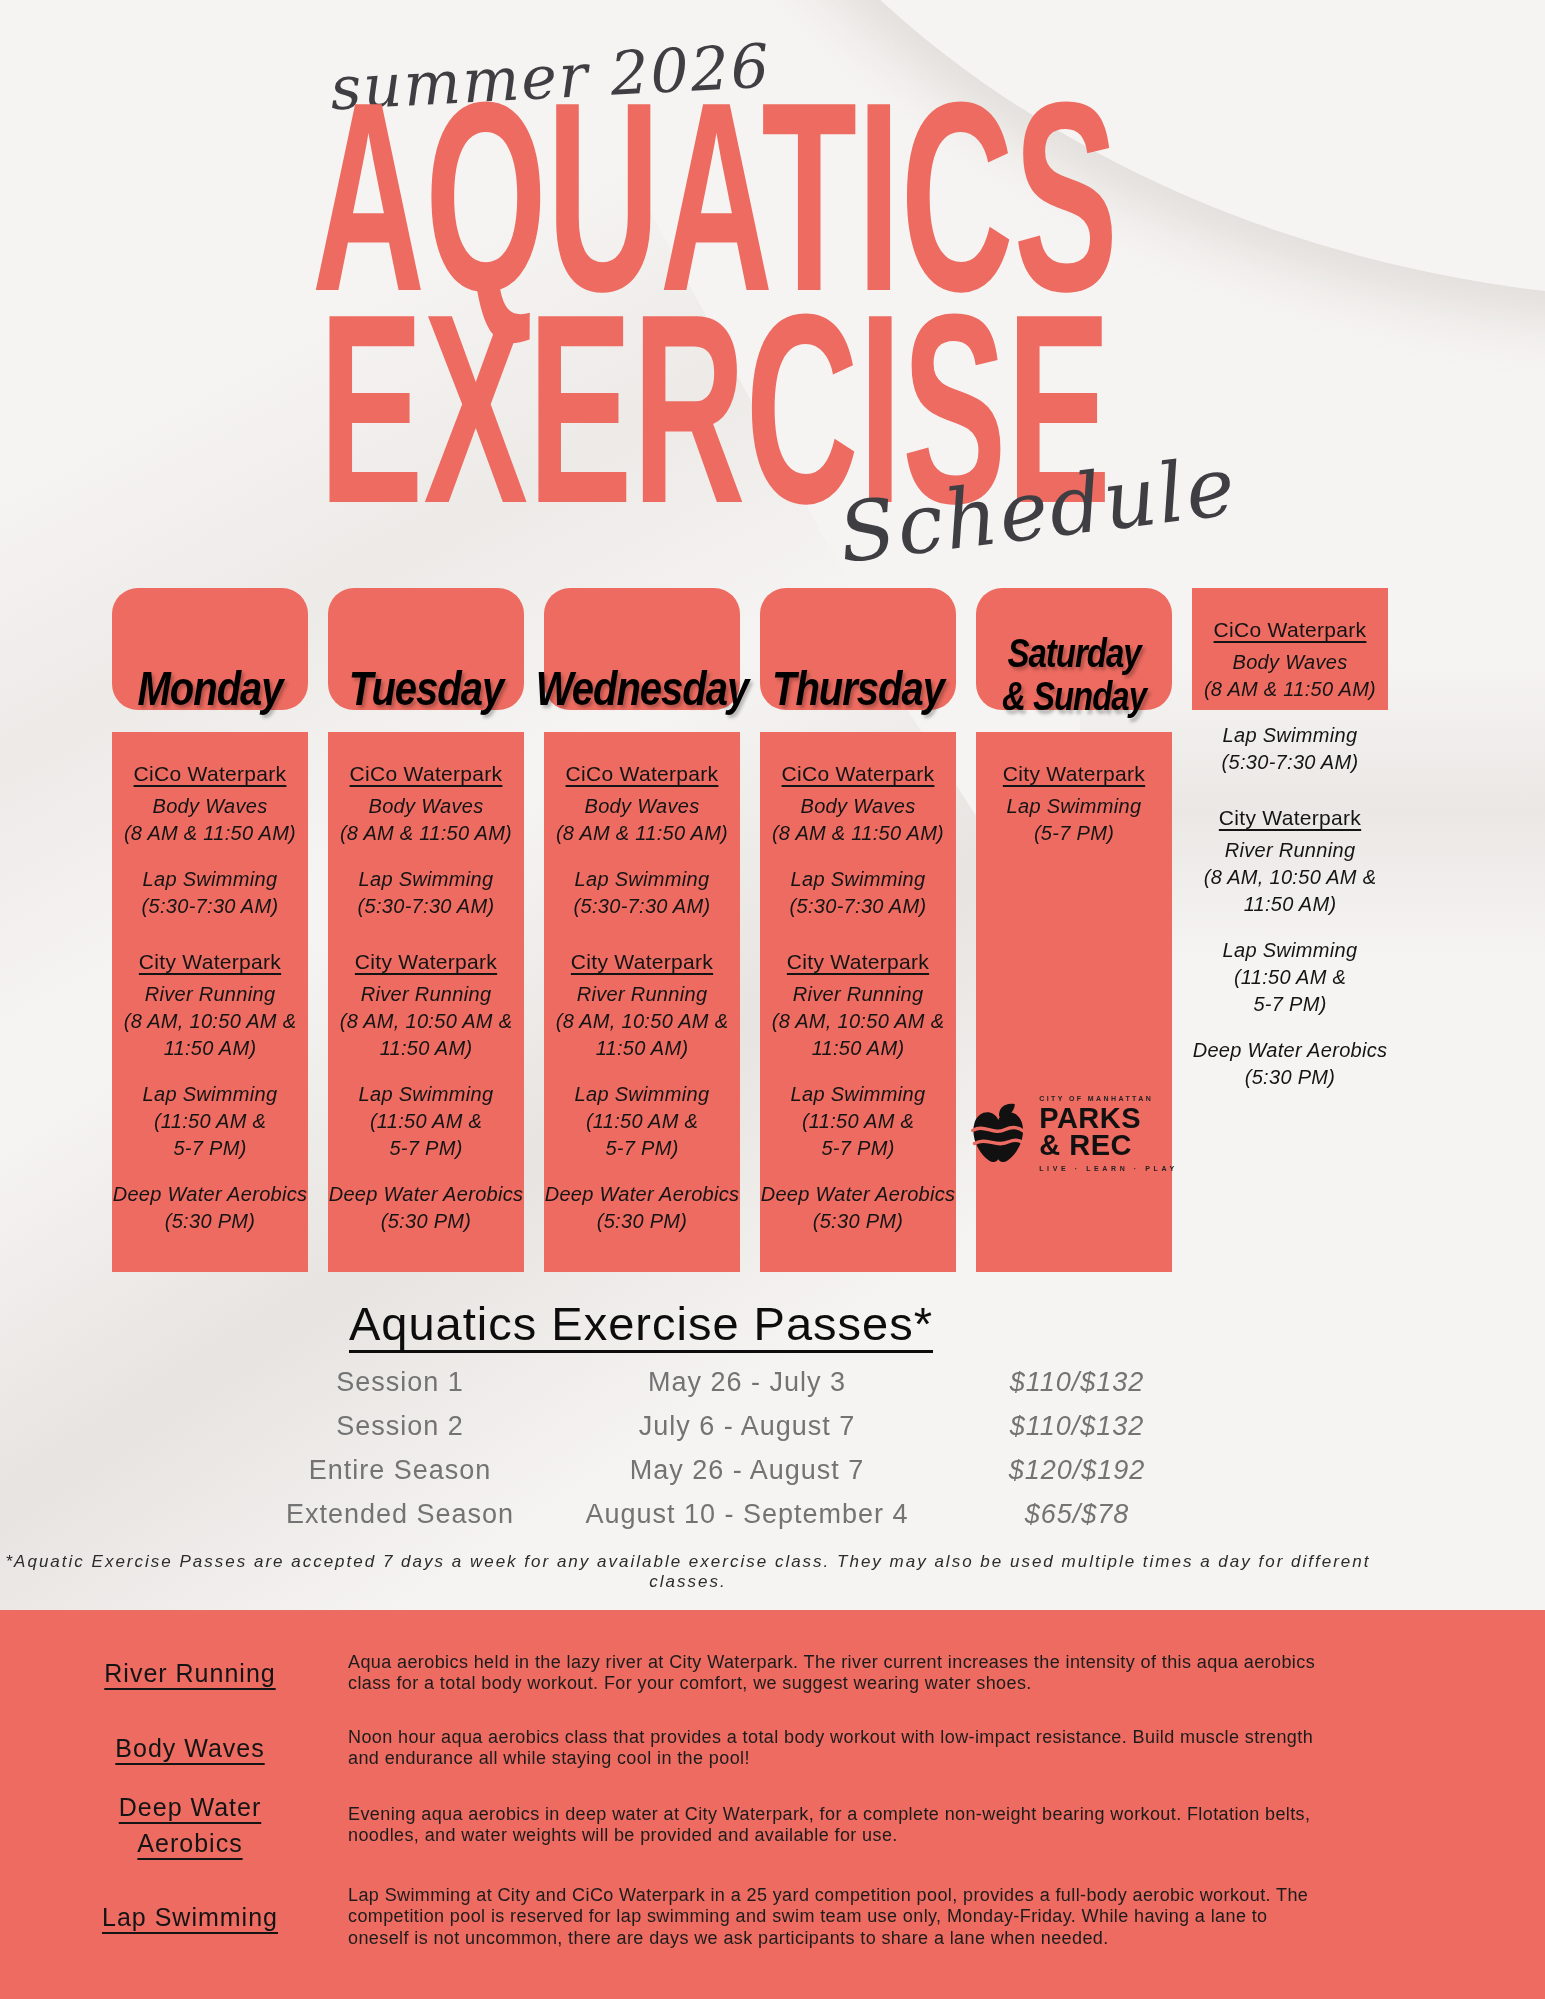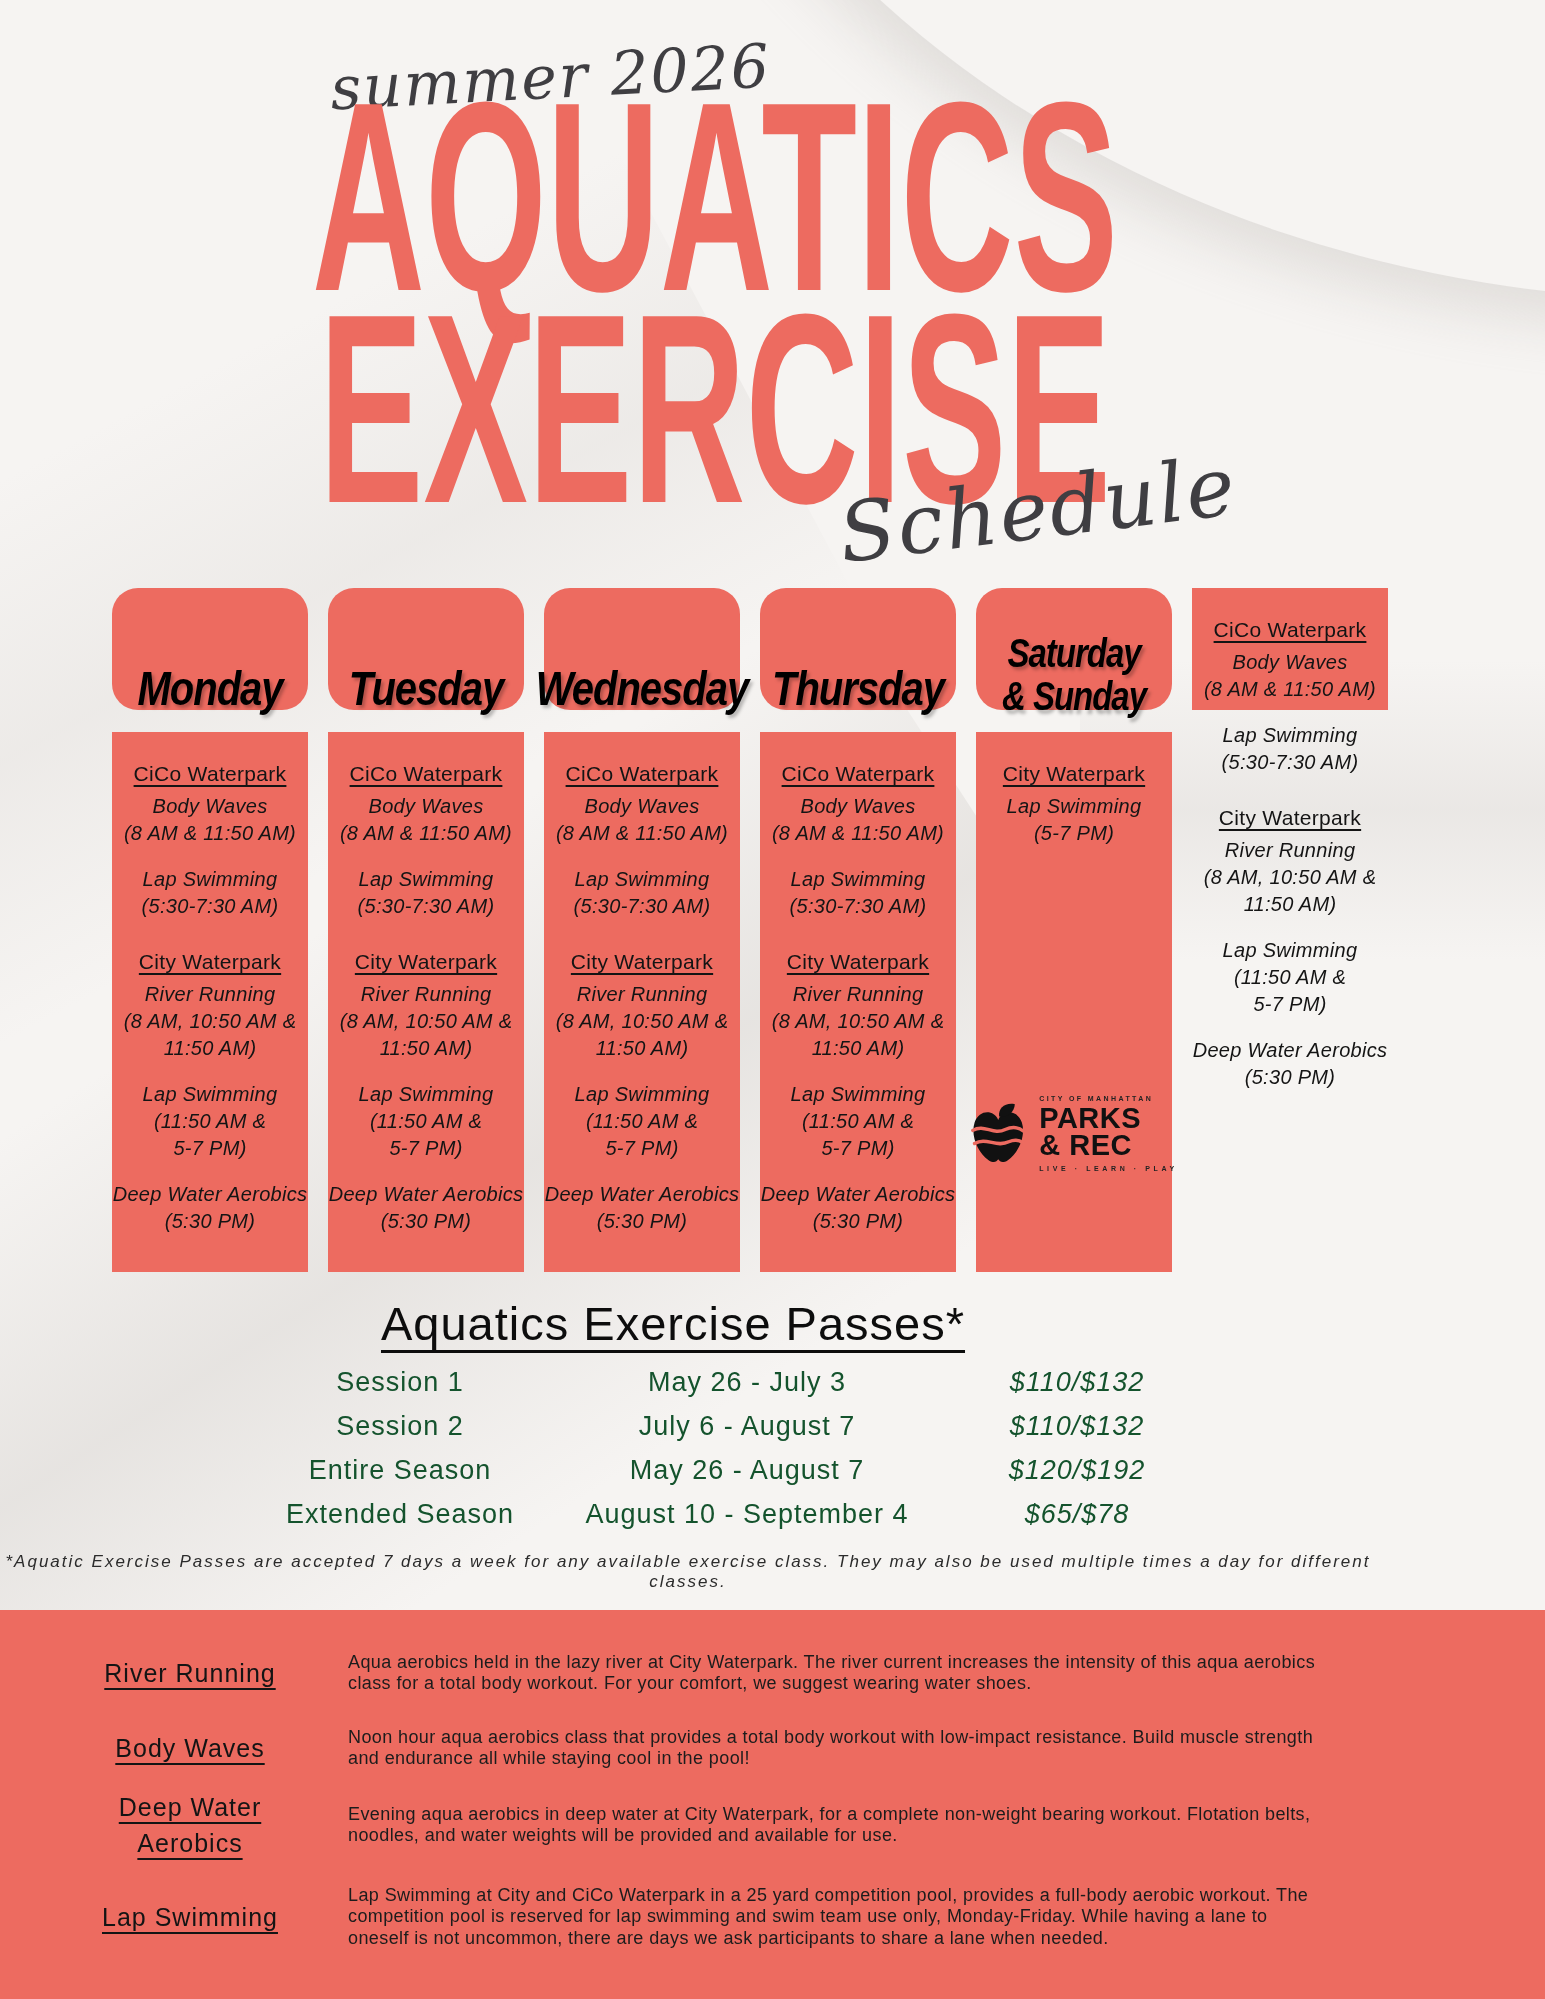--- a/index.html
+++ b/index.html
@@ -75,27 +75,27 @@
   .logo svg { width:56px; height:62px; flex-shrink:0; }
   .logo-text { text-align:left; }
   .logo-city { font-size:7px; font-weight:bold; letter-spacing:2.4px; margin-bottom:3px; white-space:nowrap; color:#222; }
   .logo-main { font-size:29px; font-weight:bold; line-height:0.95; letter-spacing:0.5px; }
   .logo-tag { font-size:7px; font-weight:bold; letter-spacing:3.6px; margin-top:5px; white-space:nowrap; color:#222; }
 
   
   .passes-title {
     position:absolute; top:1296px; left:0; width:1282px; text-align:center;
     font-size:47px; letter-spacing:1px; color:#0d0d0d;
-    text-decoration:underline; text-underline-offset:10px; text-decoration-thickness:2.5px;margin-left:32px;
+    text-decoration:underline; text-underline-offset:10px; text-decoration-thickness:2.5px;
   }
   .passes-rows {
     position:absolute; top:1360px; left:250px;
     display:grid; grid-template-columns:300px 394px 266px; grid-auto-rows:44px; align-items:center;
   }
-  .pass-cell { text-align:center; font-size:27px; letter-spacing:1px; color:#14532d; white-space:nowrap; }
+  .pass-cell { text-align:center; font-size:27px; letter-spacing:1px; color:#737373; white-space:nowrap; }
   .pass-price { font-style:italic; }
   .footnote {
     position:absolute; top:1552px; left:0; width:1376px; text-align:center;
     font-style:italic; font-size:17px; letter-spacing:2px; color:#2b2b2b;
   }
 
   
   .descriptions {
     position:absolute; left:0; top:1610px; width:1545px; height:389px; background:var(--red);
   }

